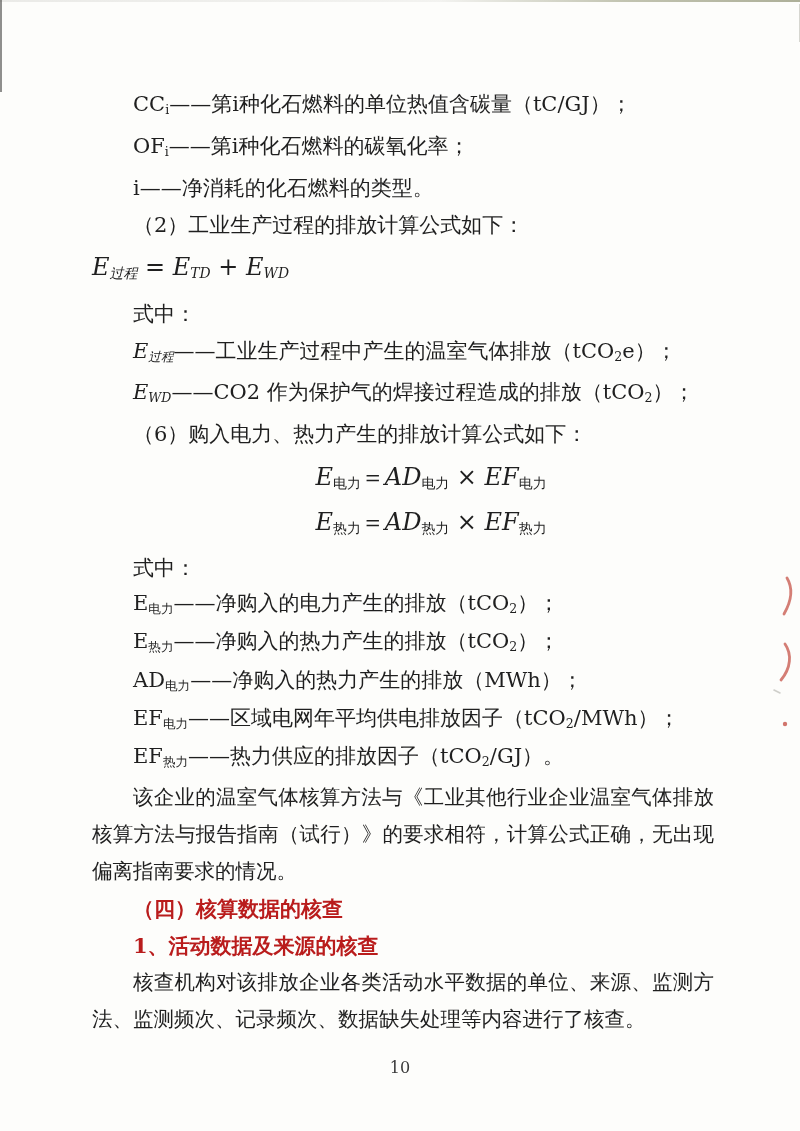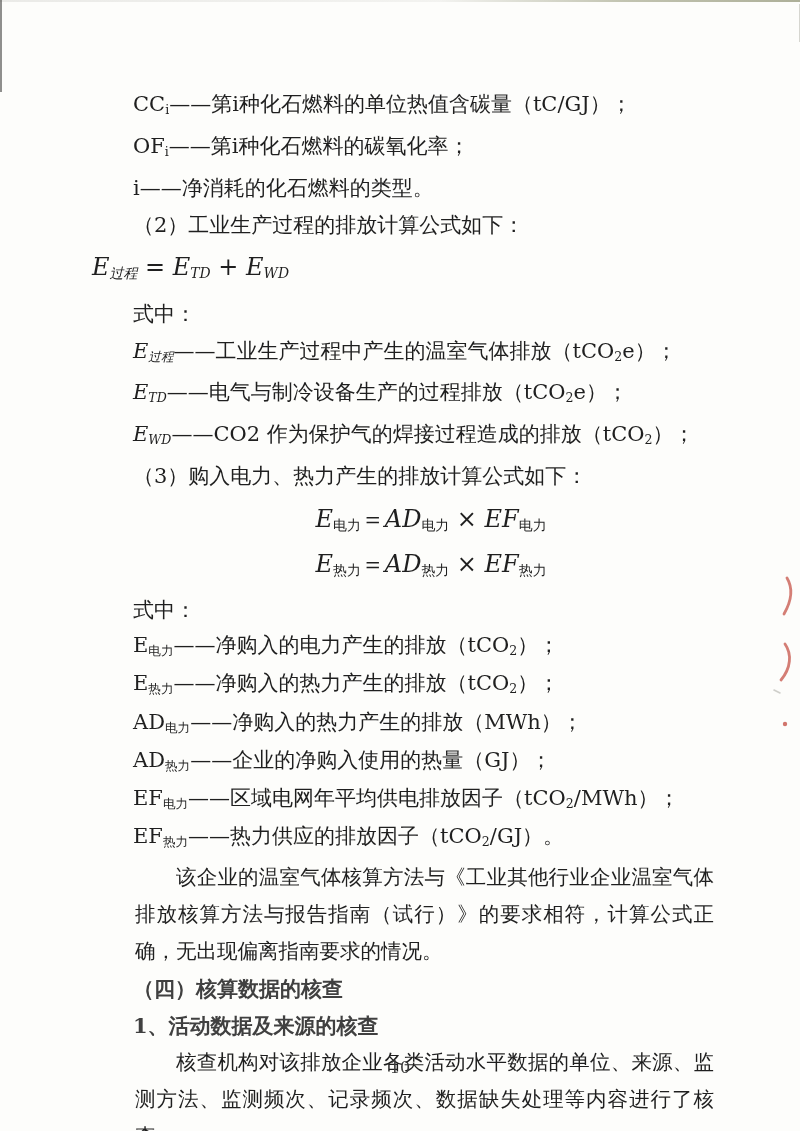--- a/index.html
+++ b/index.html
@@ -23,24 +23,24 @@
   .scan-edge-right{position:absolute;top:4px;right:0;width:1px;height:38px;background:rgba(140,140,130,.35);}
   .red-marks{position:absolute;top:572px;right:2px;width:34px;height:170px;}
   
   .doc{
     position:absolute;left:92px;top:86px;width:622px;
     font-size:21px;line-height:37px;
   }
   .line{white-space:nowrap;}
   .indent{padding-left:41px;}
   .tight{line-height:33.5px;}
-  .heading{font-weight:bold;color:#404040;}
+  .heading{font-weight:bold;color:#b91c1c;}
   .para{
     font-size:20.5px;line-height:37px;text-indent:41px;
-    text-align:justify;white-space:normal;margin-left:43px;
+    text-align:justify;white-space:normal;
   }
   .formula{
     font-size:24px;line-height:29px;white-space:nowrap;text-align:center;
   }
   .f-center{text-align:left;margin:9px 0 8px 0;}
   .f-left{padding-left:56px;margin:10px 0 7px 0;}
   .it{font-style:italic;}
   .sub{font-size:.6em;vertical-align:-.22em;}
   .formula .sub{font-size:.58em;}
   .footer{
@@ -66,30 +66,28 @@
   </svg>
 
   <main class="doc" id="doc-body">
       <div class="line indent"><span>CC</span><span class="sub">i</span><span>——第i种化石燃料的单位热值含碳量（tC/GJ）；</span></div>
       <div class="line indent"><span>OF</span><span class="sub">i</span><span>——第i种化石燃料的碳氧化率；</span></div>
       <div class="line indent"><span>i——净消耗的化石燃料的类型。</span></div>
       <div class="line indent"><span>（2）工业生产过程的排放计算公式如下：</span></div>
       <div class="line formula f-center"><span class="it">E</span><span class="sub it">过程</span><span class="it"> = </span><span class="it">E</span><span class="sub it">TD</span><span class="it"> + </span><span class="it">E</span><span class="sub it">WD</span></div>
       <div class="line indent"><span>式中：</span></div>
       <div class="line indent"><span class="it">E</span><span class="sub it">过程</span><span>——工业生产过程中产生的温室气体排放（tCO</span><span class="sub">2</span><span>e）；</span></div>
-      <div class="line indent"><span class="it">E</span><span class="sub it">TD</span><span>——电气与制冷设备生产的过程排放（tCO</span><span class="sub">2</span><span>e）；</span></div>
       <div class="line indent"><span class="it">E</span><span class="sub it">WD</span><span>——CO2 作为保护气的焊接过程造成的排放（tCO</span><span class="sub">2</span><span>）；</span></div>
-      <div class="line indent"><span>（3）购入电力、热力产生的排放计算公式如下：</span></div>
+      <div class="line indent"><span>（6）购入电力、热力产生的排放计算公式如下：</span></div>
       <div class="line formula f-left"><span class="it">E</span><span class="sub">电力</span><span>＝</span><span class="it">AD</span><span class="sub">电力</span><span> × </span><span class="it">EF</span><span class="sub">电力</span></div>
       <div class="line formula f-left"><span class="it">E</span><span class="sub">热力</span><span>＝</span><span class="it">AD</span><span class="sub">热力</span><span> × </span><span class="it">EF</span><span class="sub">热力</span></div>
       <div class="line indent"><span>式中：</span></div>
       <div class="line indent tight"><span>E</span><span class="sub">电力</span><span>——净购入的电力产生的排放（tCO</span><span class="sub">2</span><span>）；</span></div>
       <div class="line indent tight"><span>E</span><span class="sub">热力</span><span>——净购入的热力产生的排放（tCO</span><span class="sub">2</span><span>）；</span></div>
       <div class="line indent tight"><span>AD</span><span class="sub">电力</span><span>——净购入的热力产生的排放（MWh）；</span></div>
-      <div class="line indent tight"><span>AD</span><span class="sub">热力</span><span>——企业的净购入使用的热量（GJ）；</span></div>
       <div class="line indent tight"><span>EF</span><span class="sub">电力</span><span>——区域电网年平均供电排放因子（tCO</span><span class="sub">2</span><span>/MWh）；</span></div>
       <div class="line indent tight"><span>EF</span><span class="sub">热力</span><span>——热力供应的排放因子（tCO</span><span class="sub">2</span><span>/GJ）。</span></div>
       <div class="para"><span>该企业的温室气体核算方法与《工业其他行业企业温室气体排放核算方法与报告指南（试行）》的要求相符，计算公式正确，无出现偏离指南要求的情况。</span></div>
       <div class="line indent heading"><span>（四）核算数据的核查</span></div>
       <div class="line indent heading"><span>1、活动数据及来源的核查</span></div>
       <div class="para"><span>核查机构对该排放企业各类活动水平数据的单位、来源、监测方法、监测频次、记录频次、数据缺失处理等内容进行了核查。</span></div>
     </main>
 
   <footer class="footer">
     <span>10</span>

